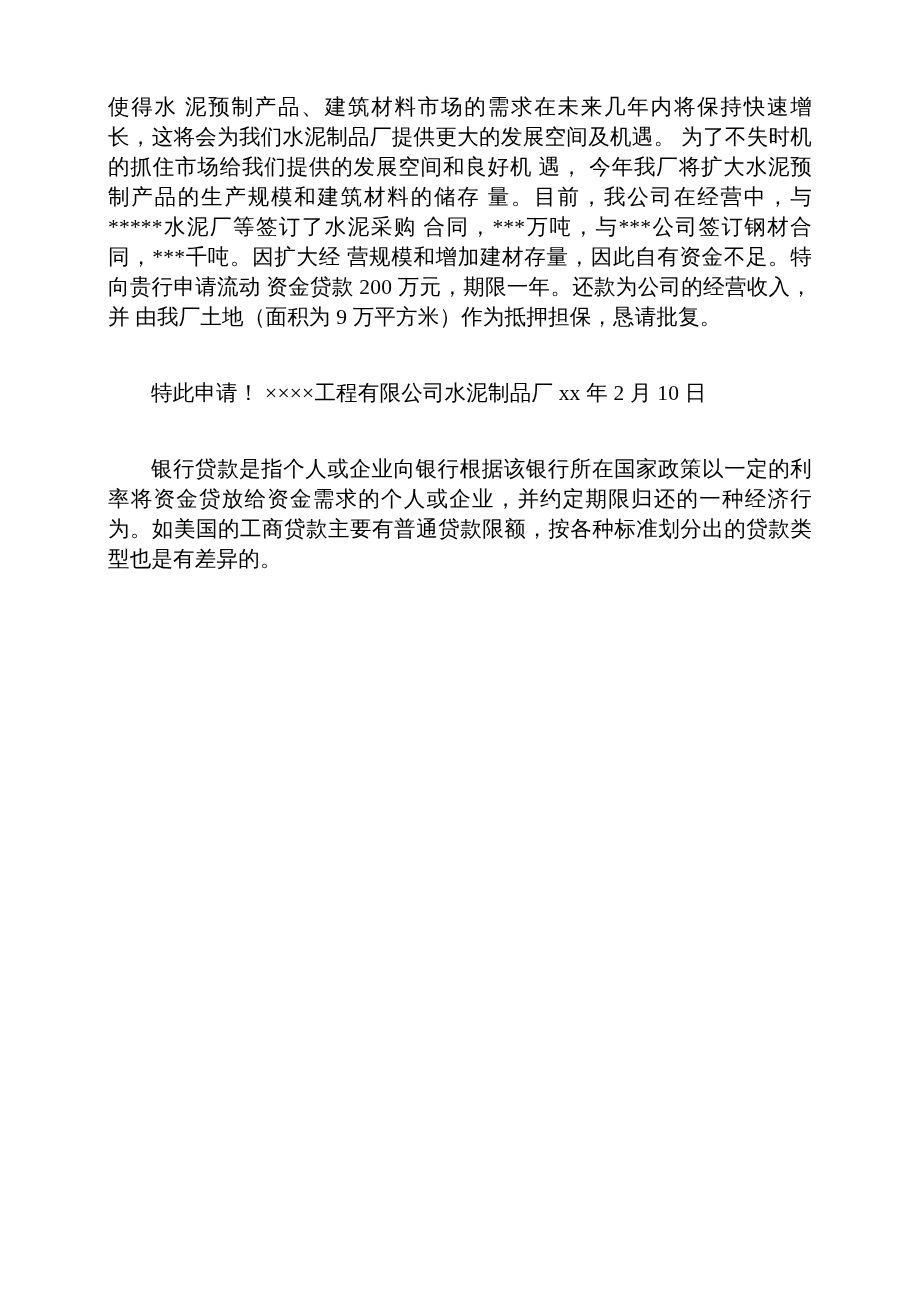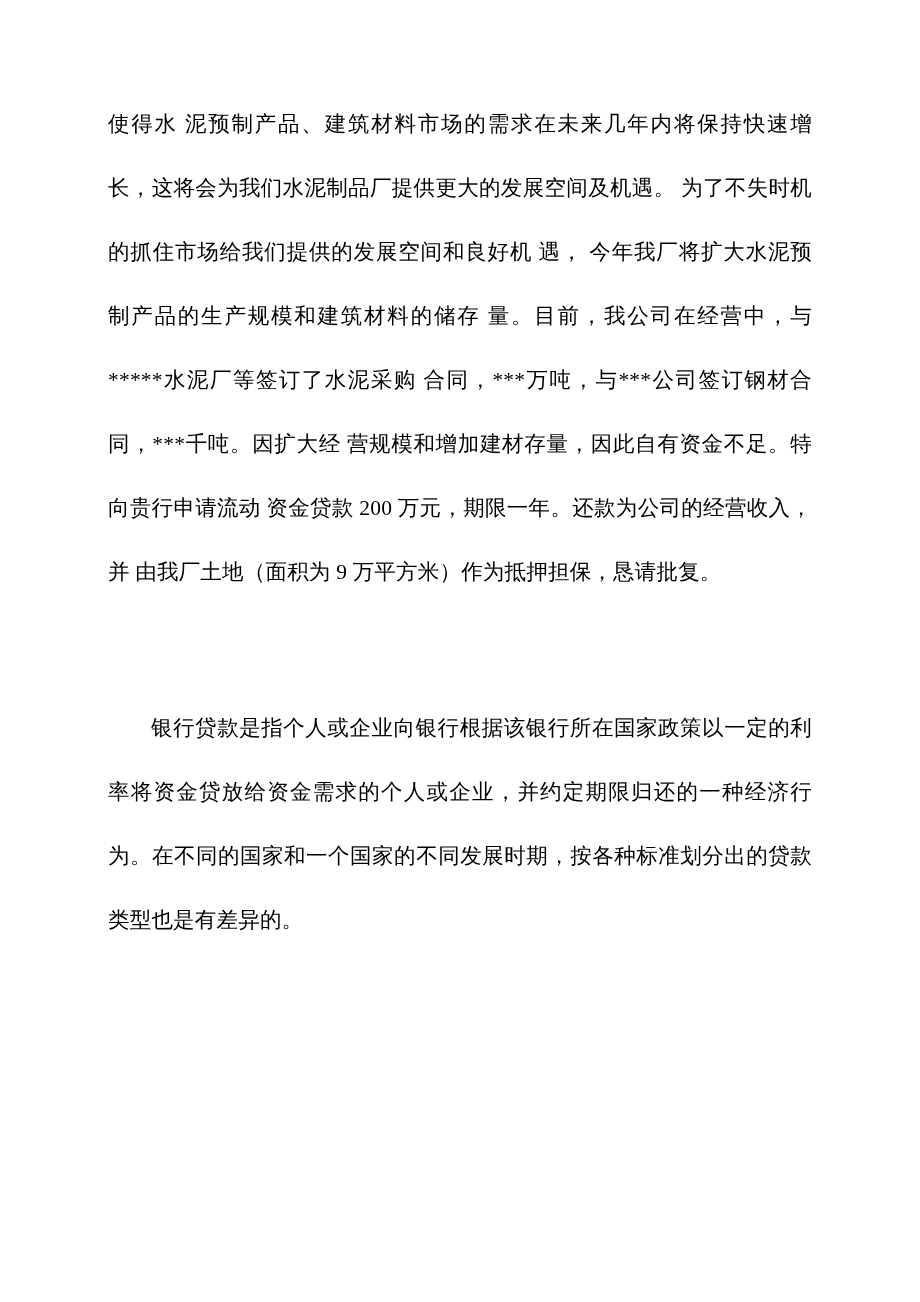--- a/index.html
+++ b/index.html
@@ -15,21 +15,21 @@
   }
   .page {
     width: 920px;
     min-height: 1302px;
     box-sizing: border-box;
     padding: 92px 108px 60px 108px;
     background: #ffffff;
   }
   .para {
     font-size: 21.5px;
-    line-height: 64px;
+    line-height: 30px;
     text-align: justify;
     text-justify: inter-ideograph;
     margin: 0;
     letter-spacing: 0.2px;
   }
   .indent {
     text-indent: 2em;
   }
   .gap-lg {
     height: 46px;
@@ -40,21 +40,22 @@
 </style>
 </head>
 <body>
 
 <div class="page">
 
   <p class="para">使得水 泥预制产品、建筑材料市场的需求在未来几年内将保持快速增 长，这将会为我们水泥制品厂提供更大的发展空间及机遇。 为了不失时机的抓住市场给我们提供的发展空间和良好机 遇， 今年我厂将扩大水泥预制产品的生产规模和建筑材料的储存 量。目前，我公司在经营中，与*****水泥厂等签订了水泥采购 合同，***万吨，与***公司签订钢材合同，***千吨。因扩大经 营规模和增加建材存量，因此自有资金不足。特向贵行申请流动 资金贷款 200 万元，期限一年。还款为公司的经营收入，并 由我厂土地（面积为 9 万平方米）作为抵押担保，恳请批复。</p>
 
   <div class="gap-lg"></div>
 
+  <p class="para indent">特此申请！ ××××工程有限公司水泥制品厂 xx 年 2 月 10 日</p>
 
   <div class="gap-lg"></div>
 
-  <p class="para indent">银行贷款是指个人或企业向银行根据该银行所在国家政策以一定的利率将资金贷放给资金需求的个人或企业，并约定期限归还的一种经济行为。在不同的国家和一个国家的不同发展时期，按各种标准划分出的贷款类型也是有差异的。</p>
+  <p class="para indent">银行贷款是指个人或企业向银行根据该银行所在国家政策以一定的利率将资金贷放给资金需求的个人或企业，并约定期限归还的一种经济行为。如美国的工商贷款主要有普通贷款限额，按各种标准划分出的贷款类型也是有差异的。</p>
 
   <div class="gap-md"></div>
 
 
 </div>
 
 </body></html>

